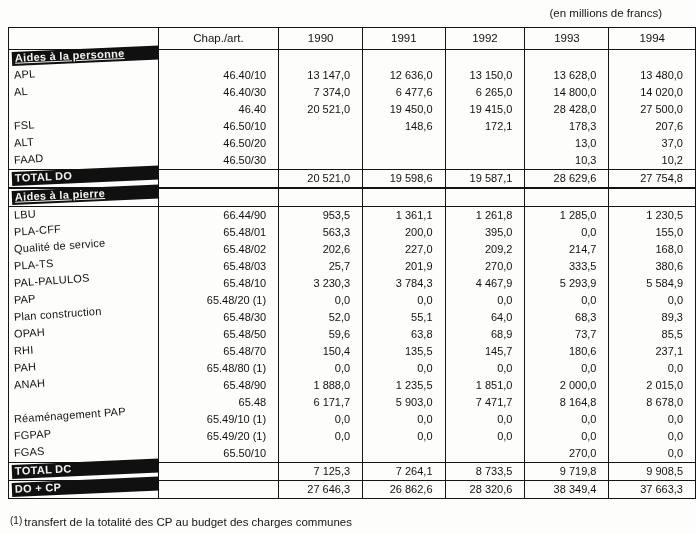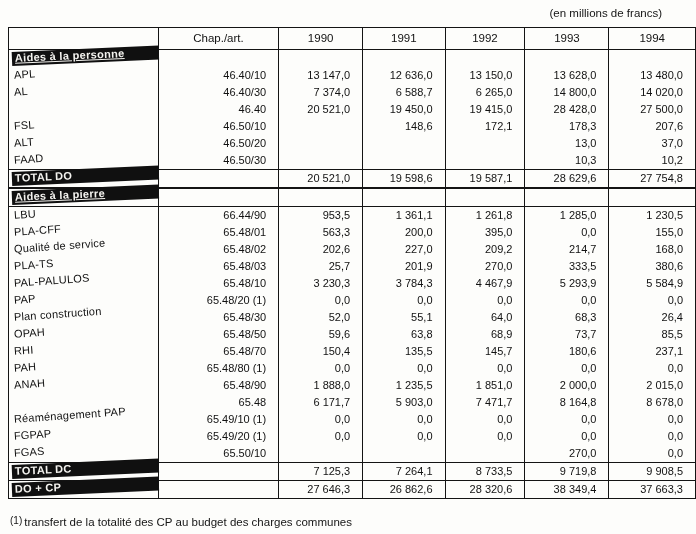--- a/index.html
+++ b/index.html
@@ -146,21 +146,21 @@
     <td class="c-num">13 150,0</td>
     <td class="c-num">13 628,0</td>
     <td class="c-num">13 480,0</td>
   </tr>
         <tr class="row-data u-vals">
     <td class="c-label">
       <span class="label-text">AL</span>
     </td>
     <td class="c-chap">46.40/30</td>
     <td class="c-num">7 374,0</td>
-    <td class="c-num">6 588,7</td>
+    <td class="c-num">6 477,6</td>
     <td class="c-num">6 265,0</td>
     <td class="c-num">14 800,0</td>
     <td class="c-num">14 020,0</td>
   </tr>
         <tr class="row-data">
     <td class="c-label">
       <span class="label-text"></span>
     </td>
     <td class="c-chap">46.40</td>
     <td class="c-num">20 521,0</td>
@@ -292,21 +292,21 @@
   </tr>
         <tr class="row-data">
     <td class="c-label">
       <span class="label-text">Plan construction</span>
     </td>
     <td class="c-chap">65.48/30</td>
     <td class="c-num">52,0</td>
     <td class="c-num">55,1</td>
     <td class="c-num">64,0</td>
     <td class="c-num">68,3</td>
-    <td class="c-num">26,4</td>
+    <td class="c-num">89,3</td>
   </tr>
         <tr class="row-data">
     <td class="c-label">
       <span class="label-text">OPAH</span>
     </td>
     <td class="c-chap">65.48/50</td>
     <td class="c-num">59,6</td>
     <td class="c-num">63,8</td>
     <td class="c-num">68,9</td>
     <td class="c-num">73,7</td>

